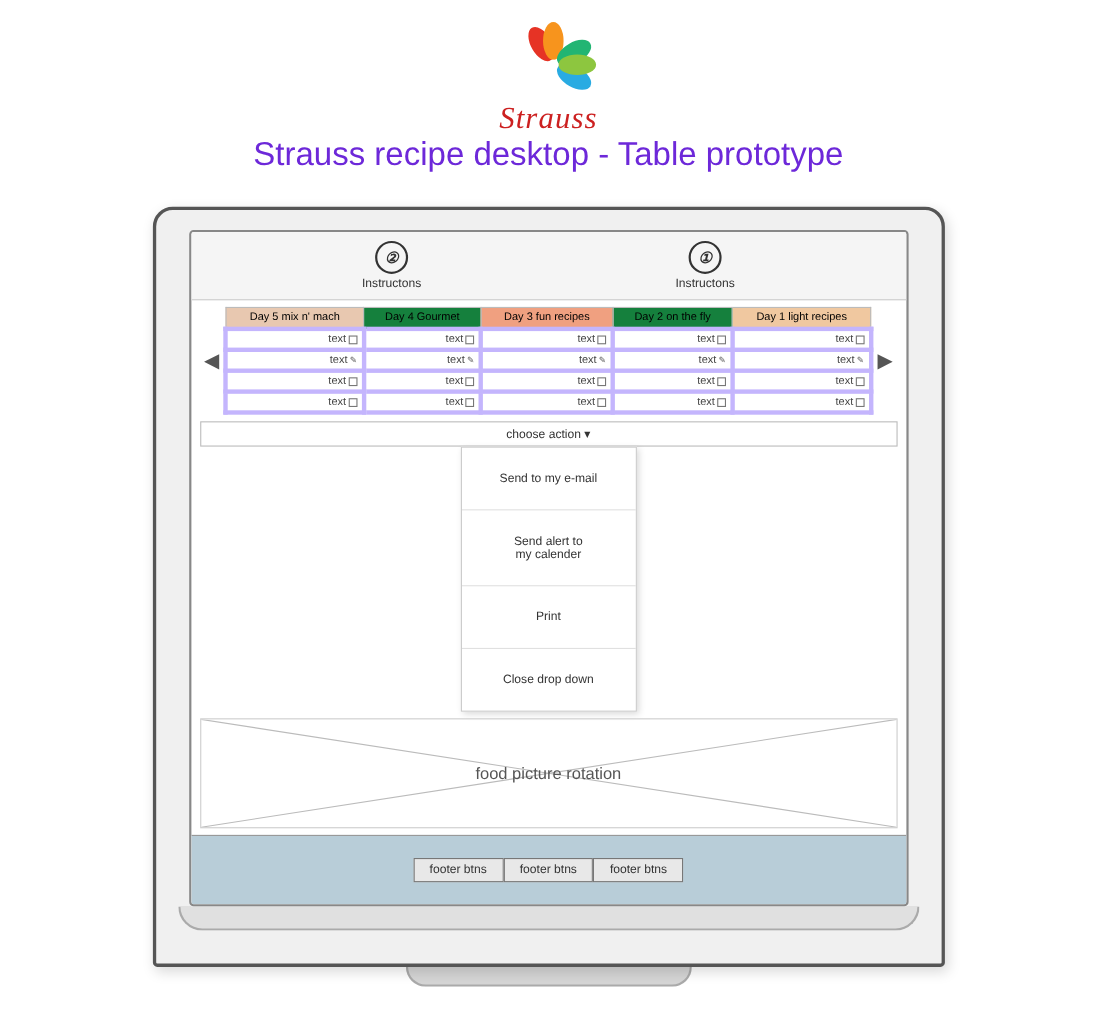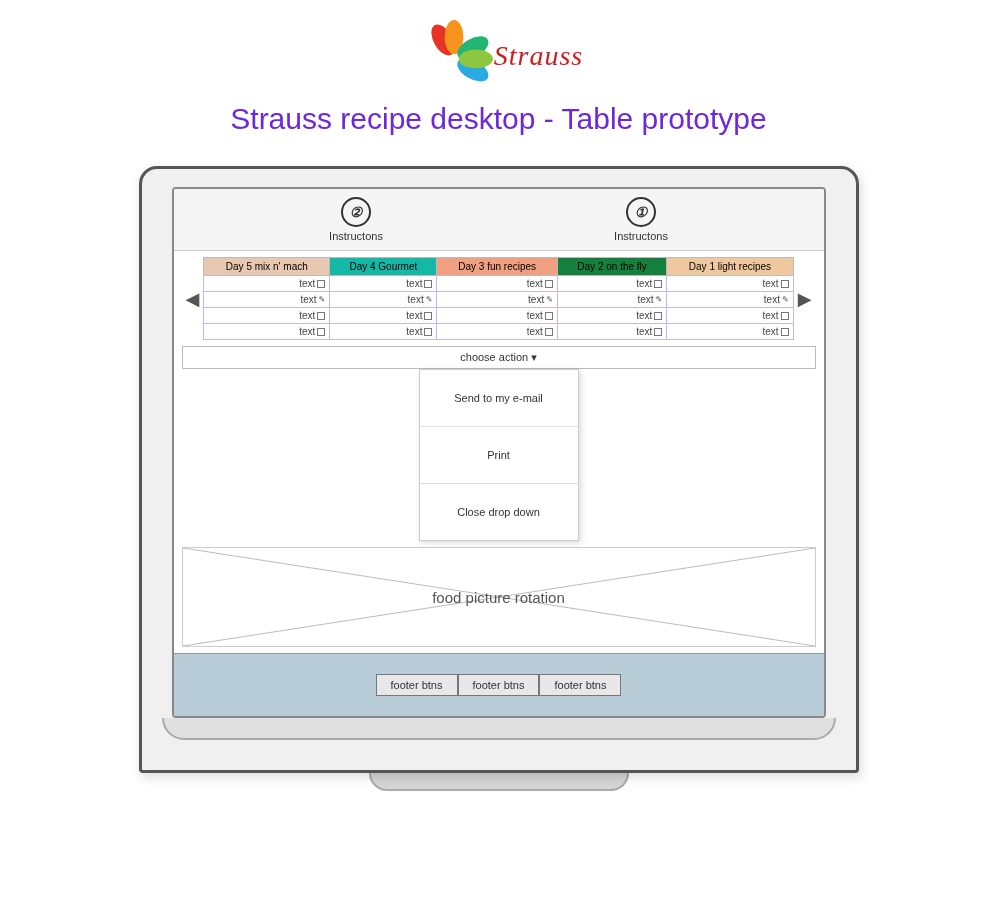--- a/index.html
+++ b/index.html
@@ -9,23 +9,22 @@
       display: flex;
       flex-direction: column;
       align-items: center;
       padding: 20px;
       min-height: 922px;
     }
 
     
     .logo-area {
       display: flex;
-      flex-direction: row;
-      align-items: center;
-      margin-bottom: 10px;
+      flex-direction: column;
+      align-items: flex-end;
     }
 
     .logo-pinwheel {
       width: 80px;
       height: 70px;
       position: relative;
       margin-bottom: 2px;
     }
 
     .logo-text {
@@ -153,26 +152,26 @@
       font-weight: normal;
       font-size: 10px;
       border: 1px solid #bbb;
     }
 
     .recipe-table td {
       padding: 2px 4px;
       text-align: right;
       font-size: 10px;
       color: #444;
-      border: 1px solid #c4b5fd;
+      border: 4px solid #c4b5fd;
       white-space: nowrap;
     }
 
     .th-day1 { background: #e8c8b0; }
-    .th-day2 { background: #14b8a6; }
+    .th-day2 { background: #15803d; }
     .th-day3 { background: #f0a080; }
     .th-day4 { background: #15803d; }
     .th-day5 { background: #f0c8a0; }
 
     .cell-text {
       display: inline-flex;
       align-items: center;
       gap: 2px;
     }
 
@@ -338,20 +337,21 @@
         <div class="side-arrow">▶</div>
       </div>
 
       <div class="choose-action-bar">
         <span>choose action ▾</span>
       </div>
 
       <div style="display:flex; justify-content:center; margin: 0 8px 4px 8px;">
         <div class="dropdown-menu">
           <div class="dropdown-item">Send to my e-mail</div>
+          <div class="dropdown-item">Send alert to<br>my calender</div>
           <div class="dropdown-item">Print</div>
           <div class="dropdown-item">Close drop down</div>
         </div>
       </div>
 
       <div class="food-picture-area">
         <svg style="position:absolute;top:0;left:0;width:100%;height:100%;" preserveAspectRatio="none">
           <line x1="0" y1="0" x2="100%" y2="100%" stroke="#bbb" stroke-width="1"></line>
           <line x1="100%" y1="0" x2="0" y2="100%" stroke="#bbb" stroke-width="1"></line>
         </svg>

